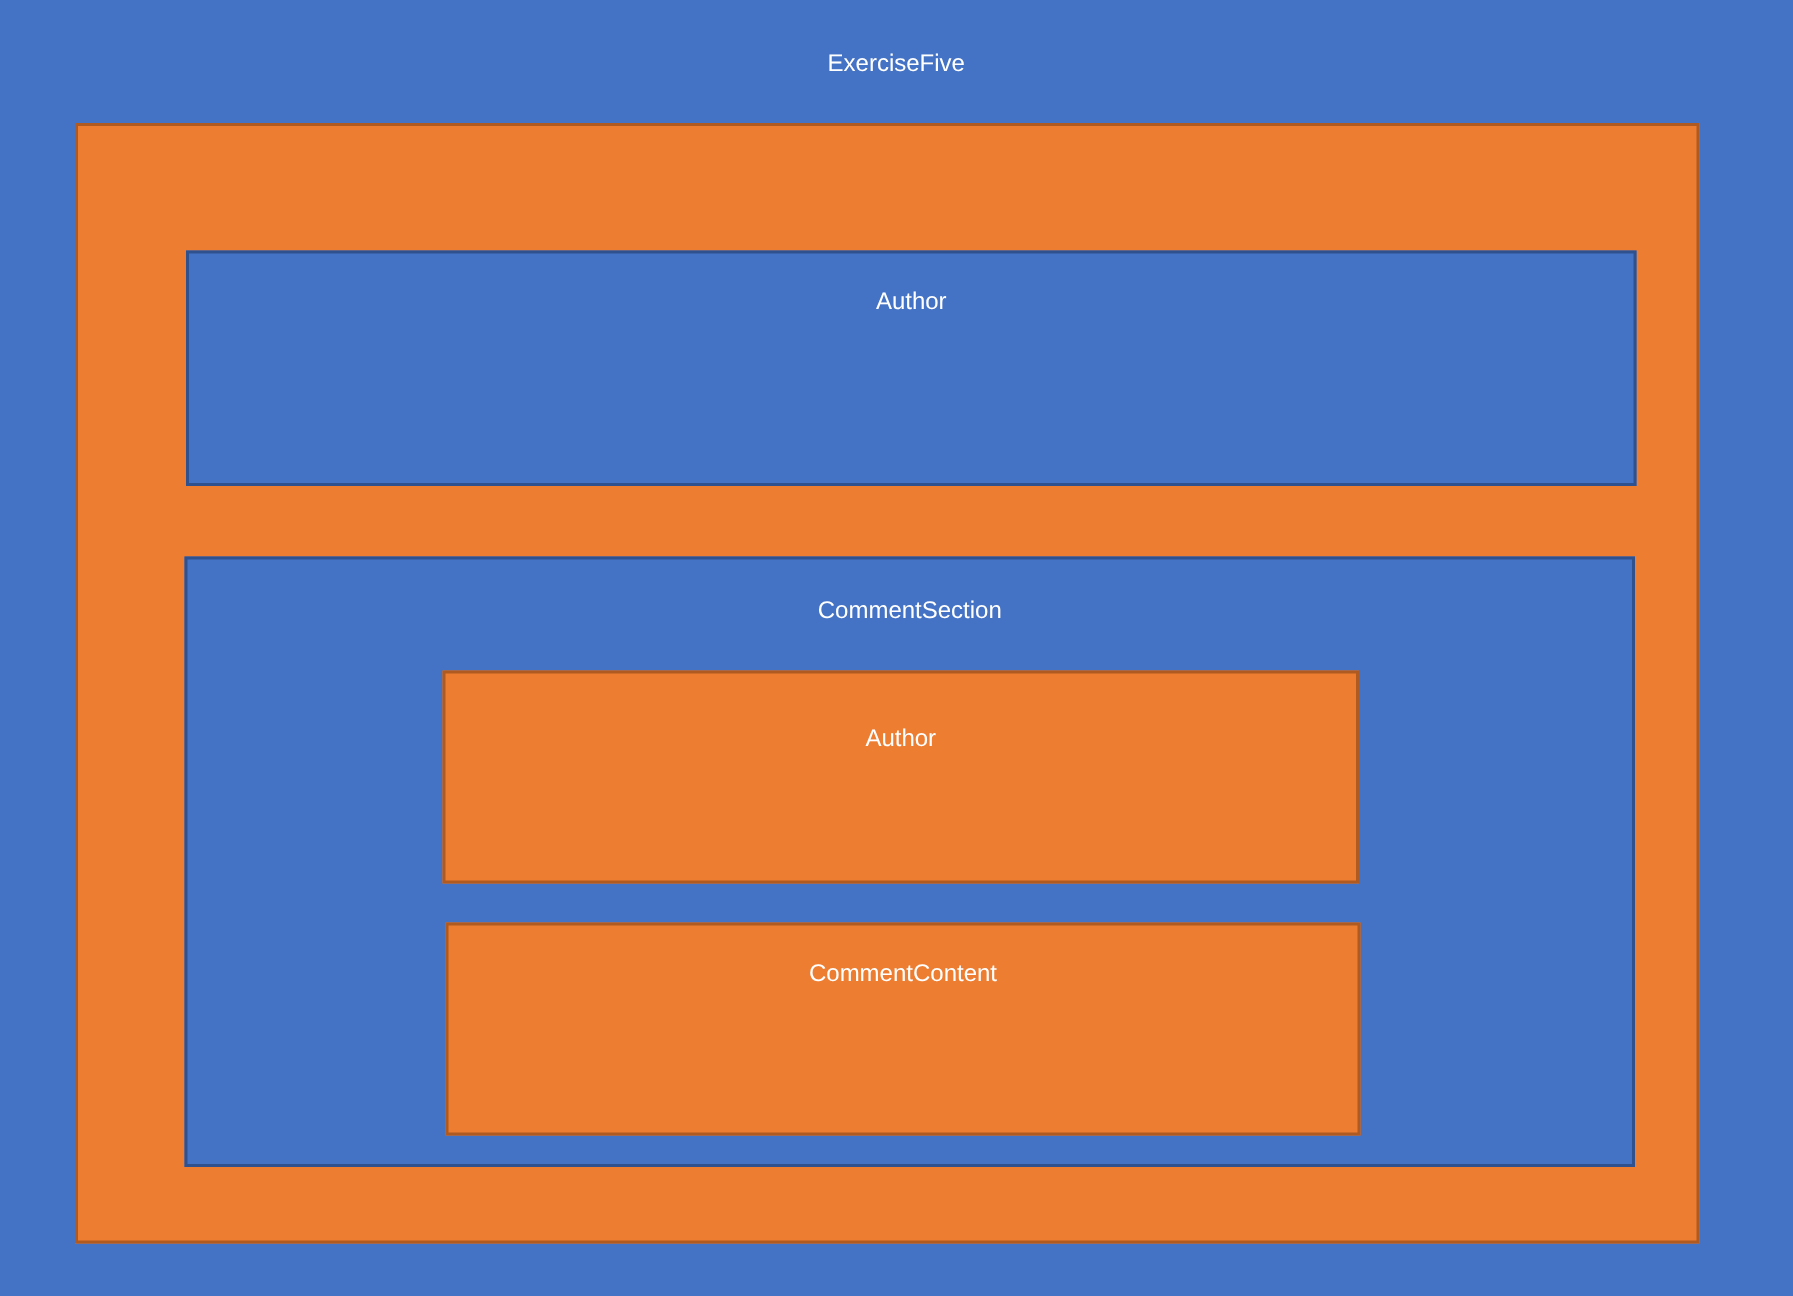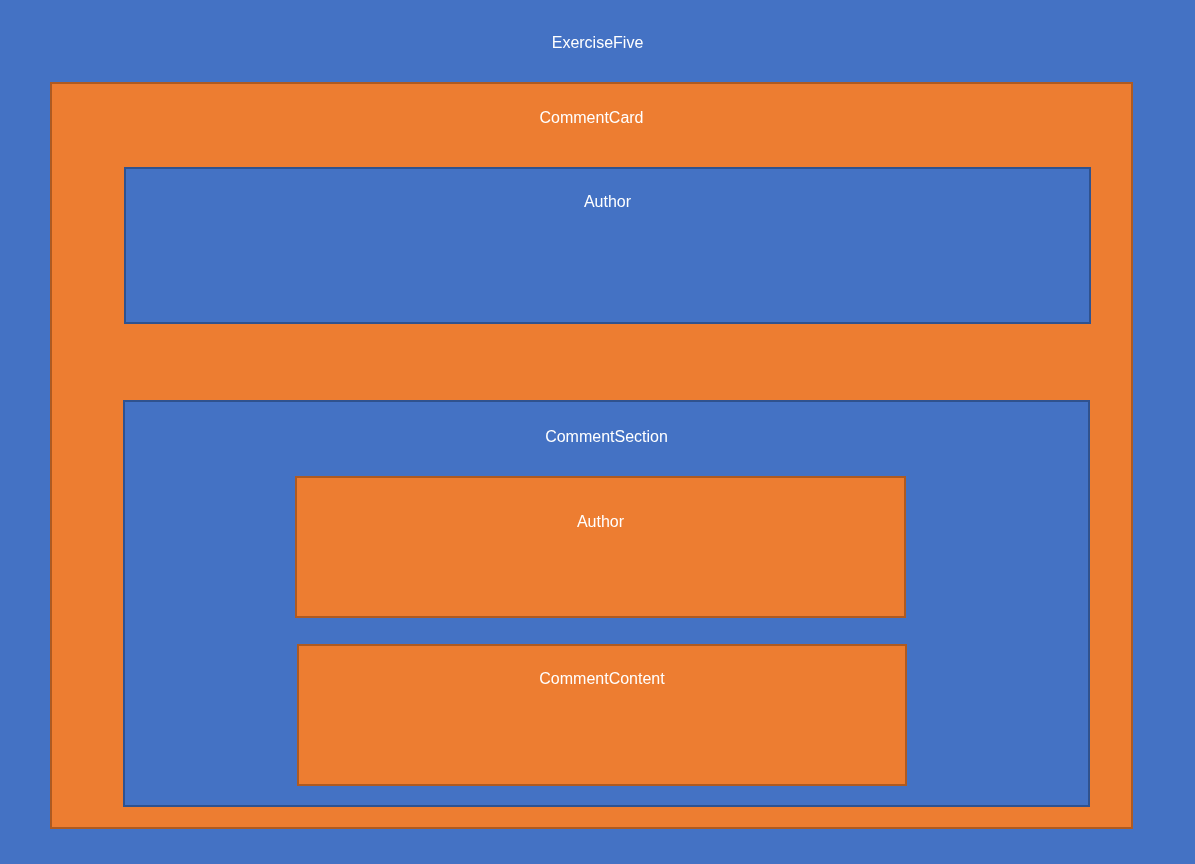--- a/index.html
+++ b/index.html
@@ -62,21 +62,20 @@
     width: 967px;
     height: 157px;
   }
   .avatar-box > .box-label { top: 19px; }
   
   .comment-section {
     left: 71px;
     top: 287px;
     width: 967px;
     height: 407px;
-    margin-top: 29px;
   }
   .comment-section > .box-label { top: 21px; }
   
   .author-box {
     left: 170px;
     top: 74px;
     width: 611px;
     height: 142px;
   }
   .author-box > .box-label { top: 30px; }
@@ -90,21 +89,20 @@
   .comment-content-box > .box-label { top: 19px; }
 </style>
 </head>
 <body>
 
 <div class="canvas">
 
   <div class="box-label diagram-title">ExerciseFive</div>
 
   <div class="box orange-box comment-card">
-    <div class="box-label">CommentCard</div>
 
     <div class="box blue-box avatar-box">
       <div class="box-label">Author</div>
     </div>
 
     <div class="box blue-box comment-section">
       <div class="box-label">CommentSection</div>
 
       <div class="box orange-box comment-content-box">
         <div class="box-label">CommentContent</div>

